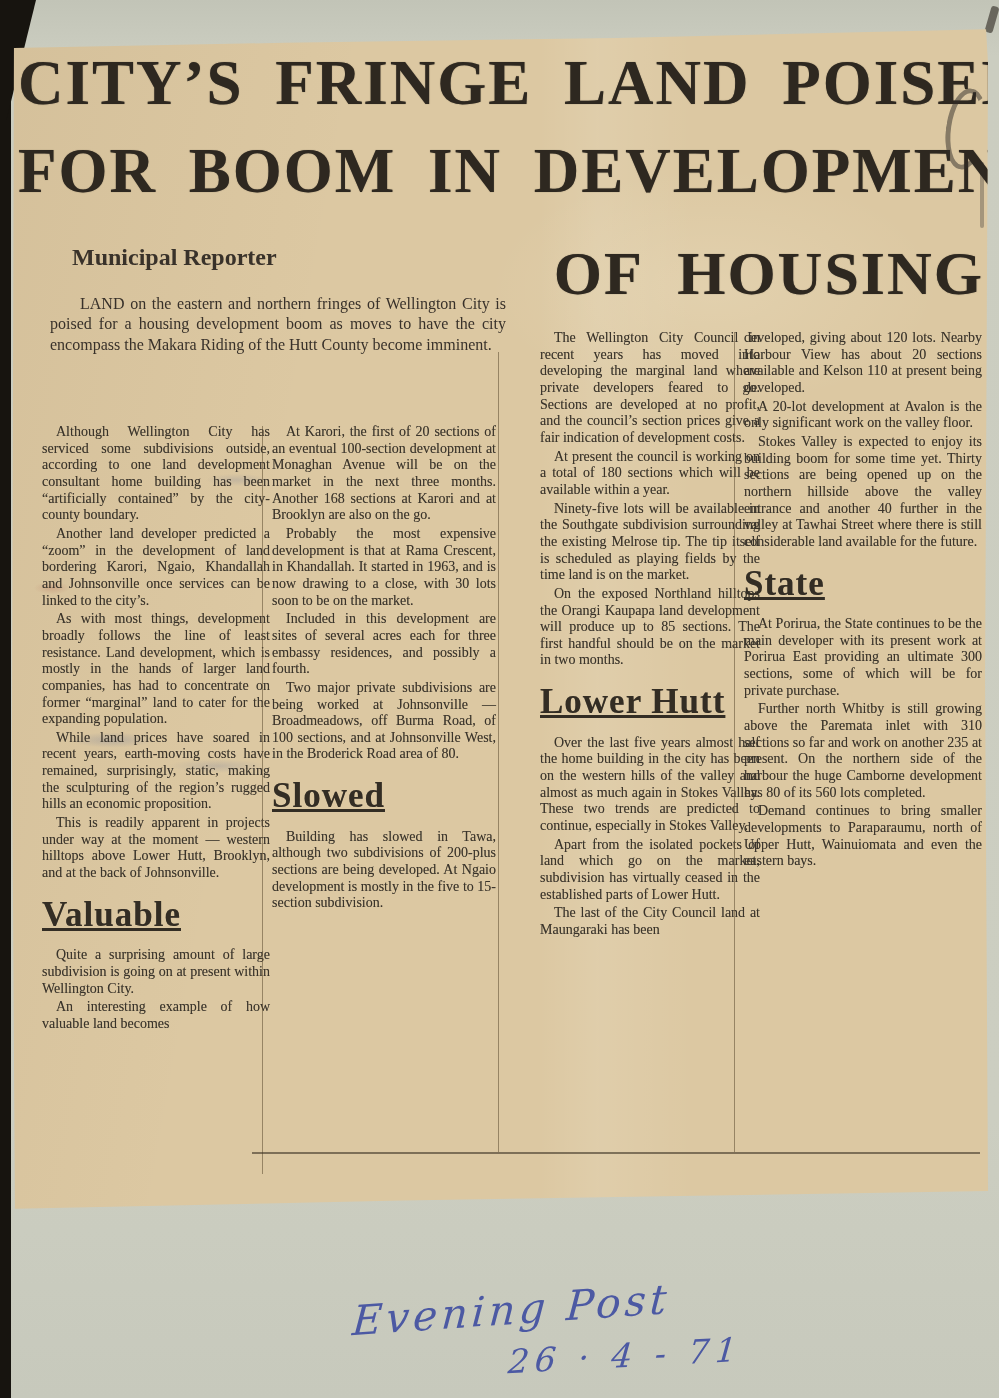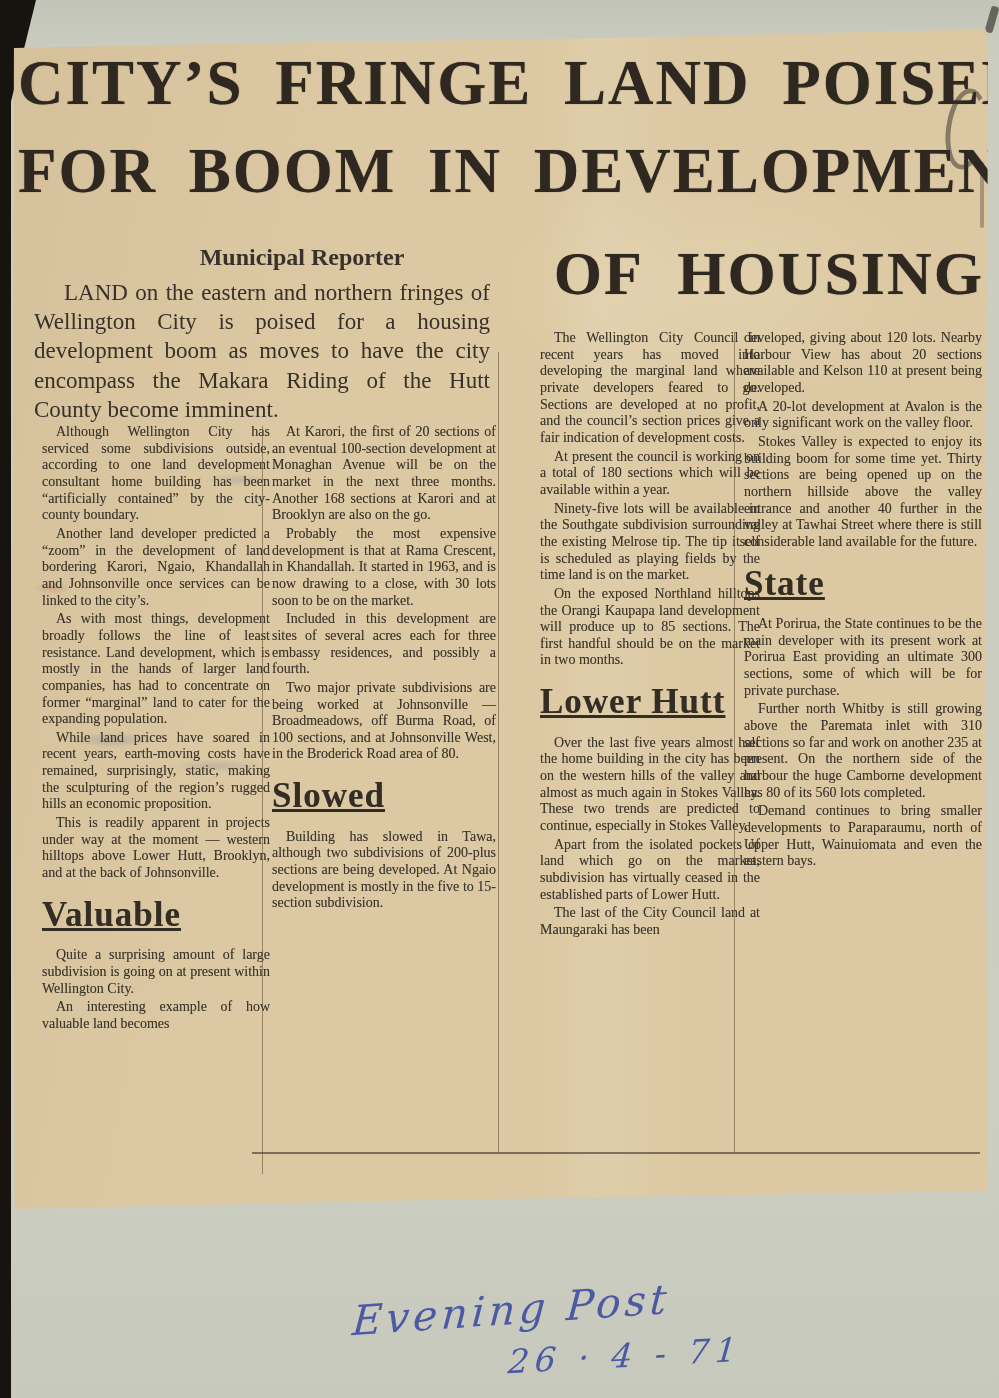--- a/index.html
+++ b/index.html
@@ -33,24 +33,24 @@
   }
   .headline { position:absolute; left:6px; right:6px; text-align:center;
     font-weight:bold; font-size:63px; line-height:1.05; color:#2e2820;
     letter-spacing:2px; word-spacing:14px; white-space:nowrap;
     text-shadow:0 0 1px rgba(46,40,32,.55); }
   .headline.l1 { top:22px; }
   .headline.l2 { top:110px; }
   .of-housing { position:absolute; top:210px; left:486px; width:486px; text-align:right;
     font-weight:bold; font-size:62px; color:#2e2820; letter-spacing:2px; word-spacing:18px;
     text-shadow:0 0 1px rgba(46,40,32,.55); white-space:nowrap; }
-  .byline { position:absolute; top:216px; left:60px; width:460px; text-align:center;
+  .byline { position:absolute; top:216px; left:60px; width:460px; 
     font-weight:bold; font-size:24px; color:#39322a; }
-  .lede { position:absolute; top:250px; left:22px; width:456px; margin:0;
-    font-size:23px; line-height:1.27; text-align:justify; text-indent:30px; color:#38312a; }
+  .lede { position:absolute; top:250px; left:22px; width:456px; margin:16px;
+    font-size:16px; line-height:1.27; text-align:justify; text-indent:30px; color:#38312a; }
 
   .col { position:absolute; font-size:14px; line-height:1.19; text-align:justify;
     color:#3a342b; text-shadow:0 0 .4px rgba(58,52,43,.4); }
   .col p { margin:0 0 2px 0; text-indent:14px; }
   .col p.noindent { text-indent:0; }
   .col h3 { text-align:left; font-weight:bold; font-size:35px; color:#332d24;
     margin:12px 0 12px 0; letter-spacing:1px;text-decoration:underline; }
   .col1 { left:18px;  top:396px; width:228px;margin-left:12px; }
   .col2 { left:260px; top:396px; width:224px; }
   .col3 { left:496px; top:302px; width:220px;margin-left:32px; }

